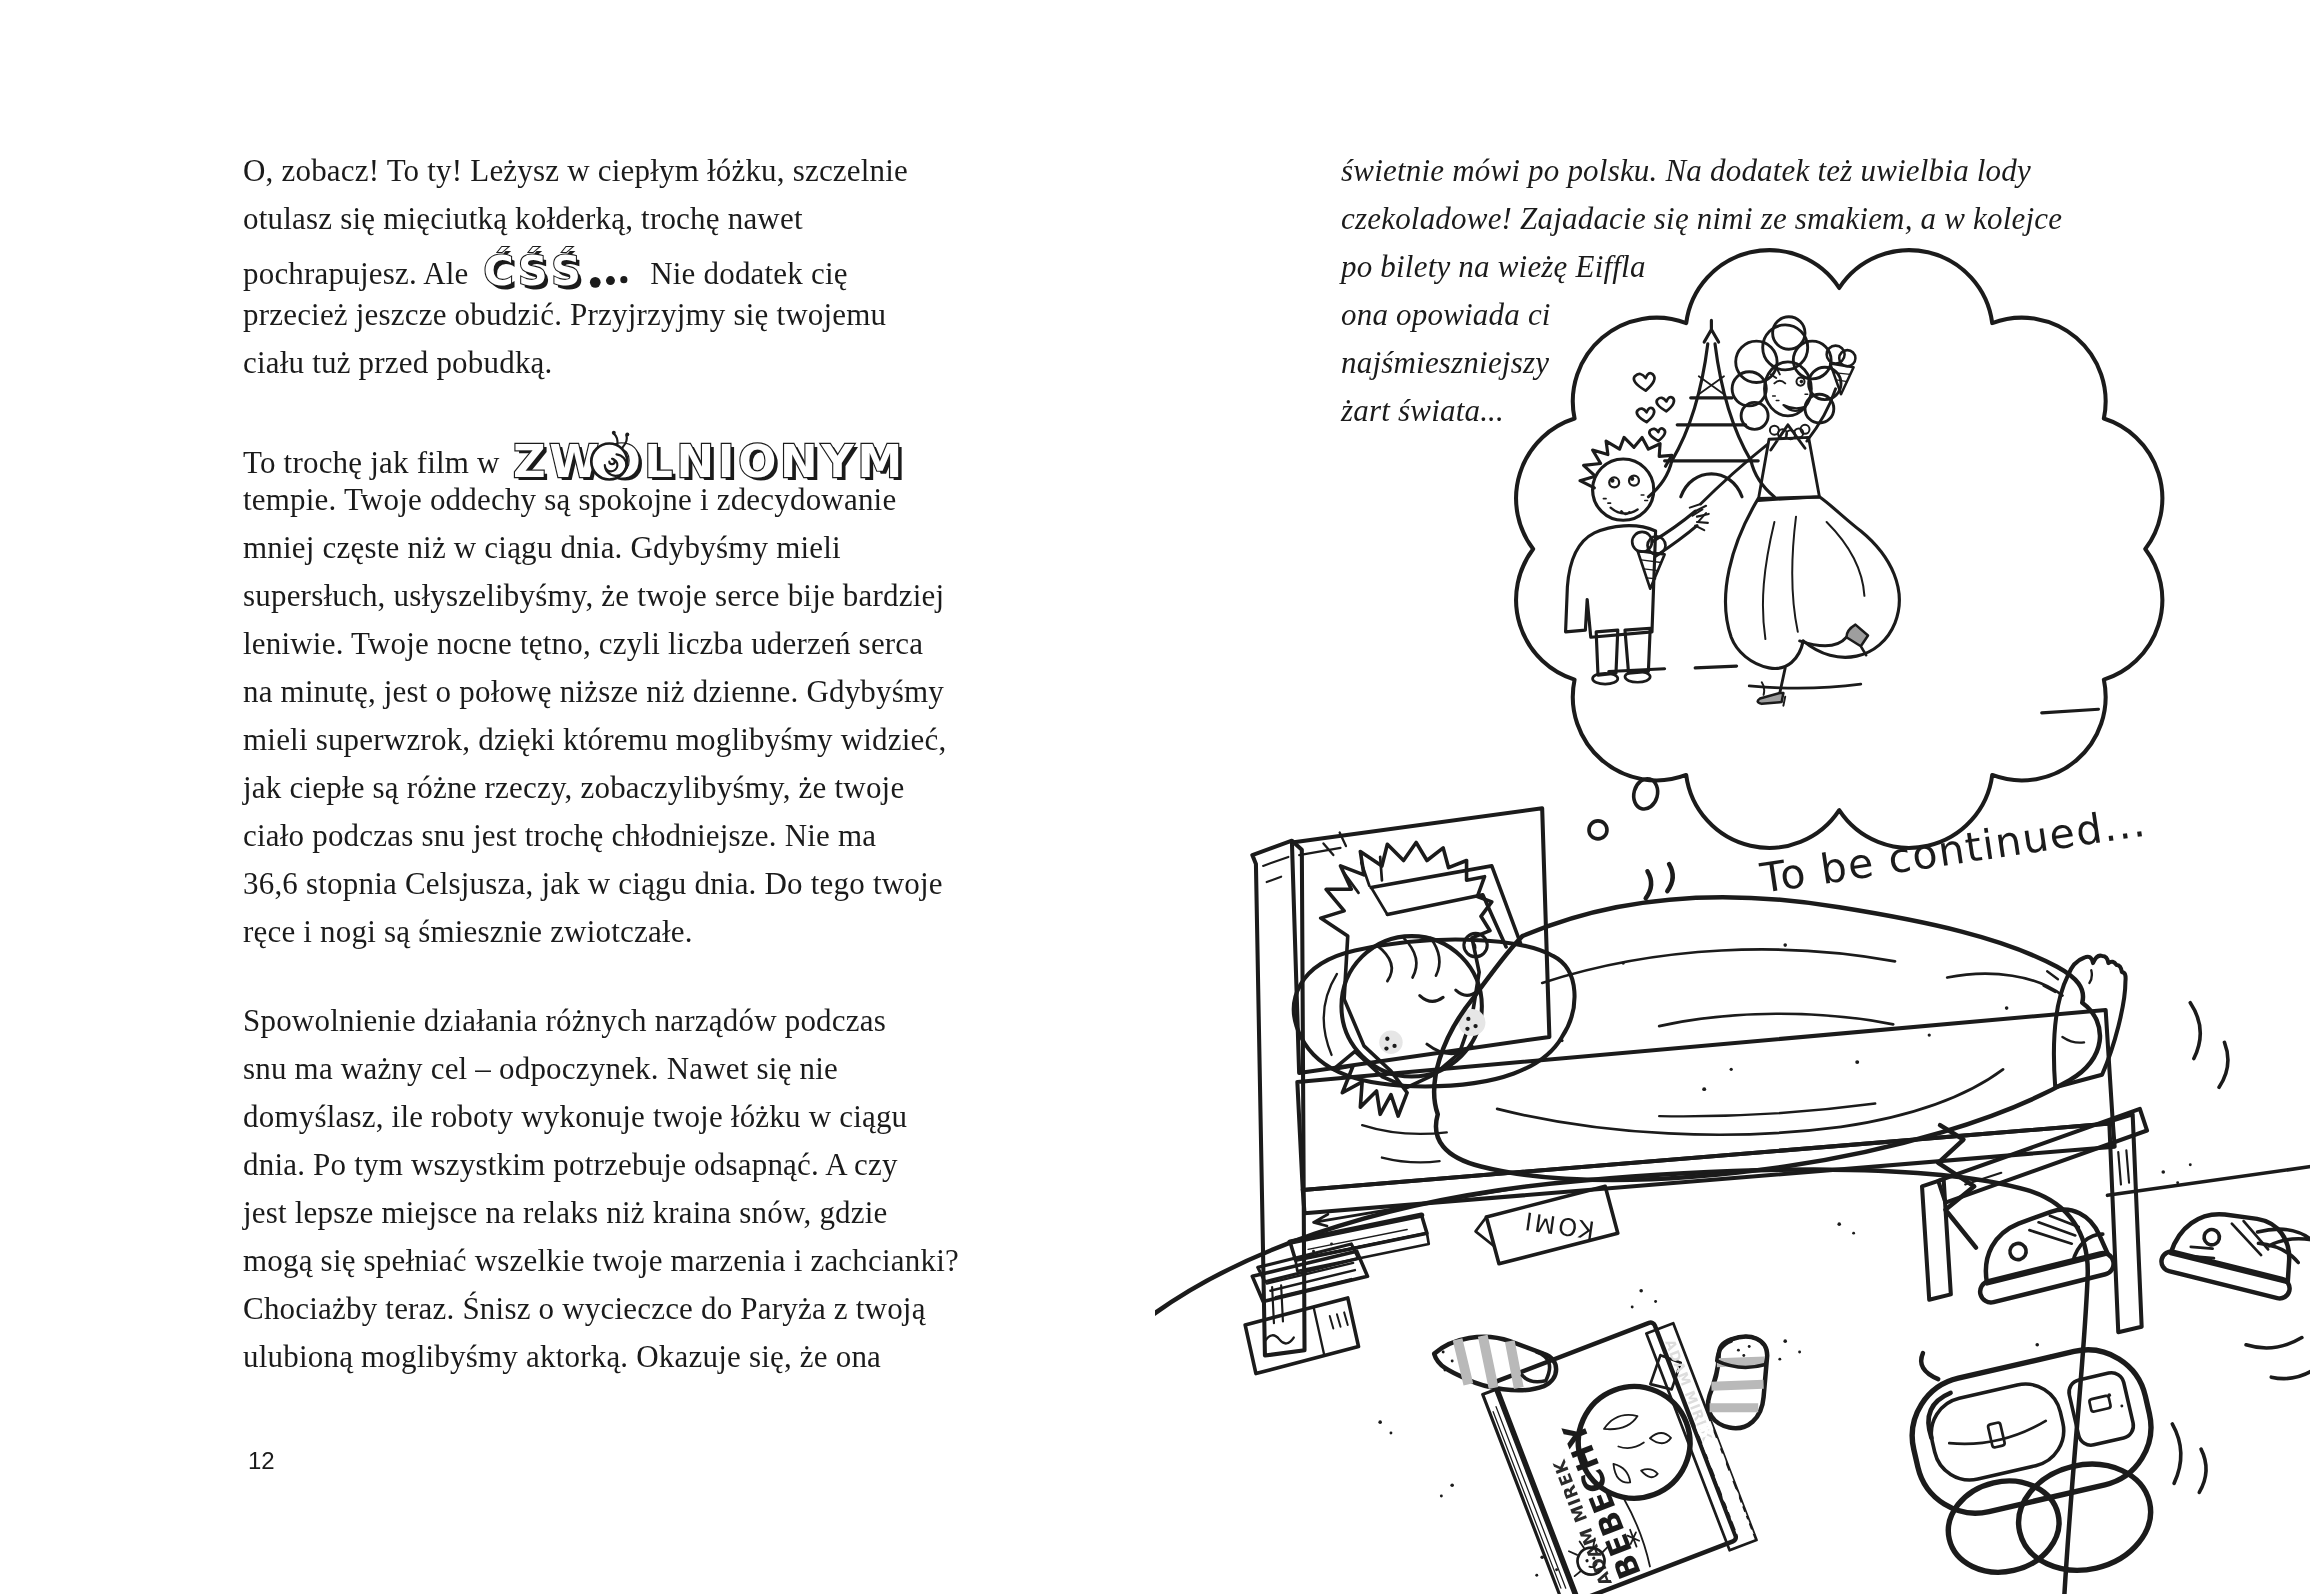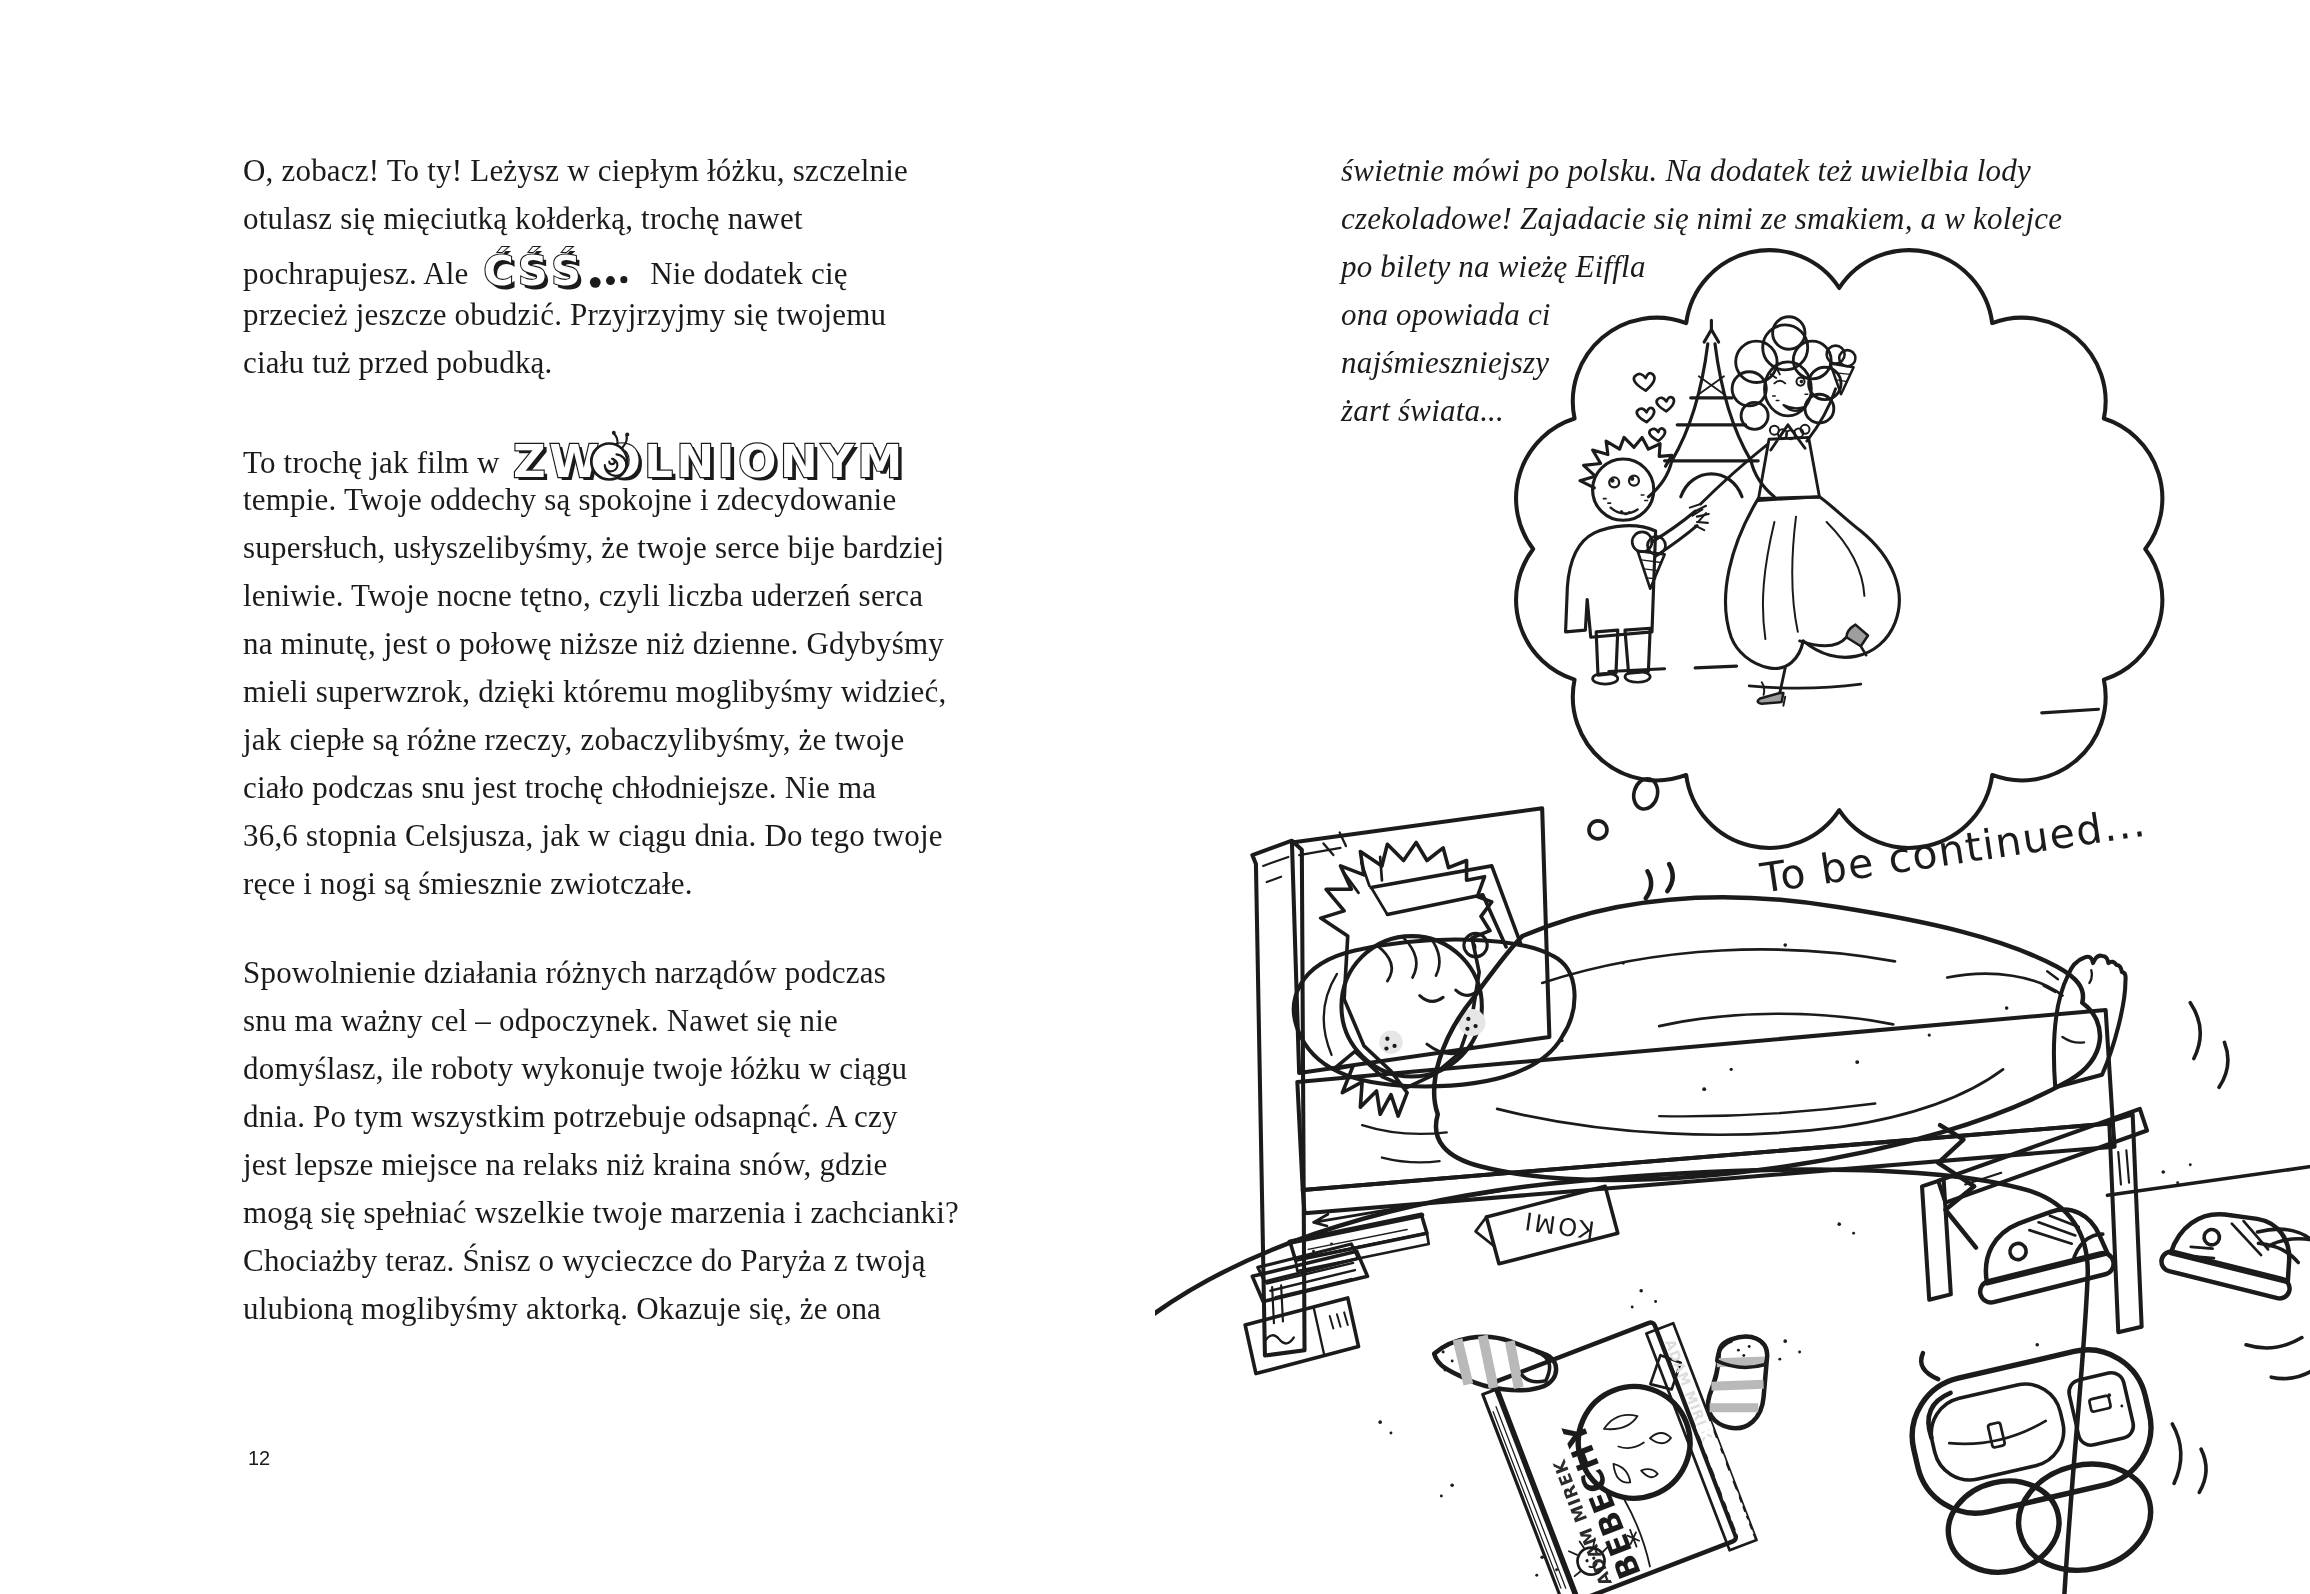--- a/index.html
+++ b/index.html
@@ -5,21 +5,21 @@
   html,body{margin:0;padding:0;background:#ffffff;}
   body{width:2311px;height:1595px;position:relative;overflow:hidden;
        font-family:"Liberation Serif","DejaVu Serif",serif;color:#1b1b1b;}
   .abs{position:absolute;}
   .textcol{position:absolute;}
   .para{margin:0 0 41px 0;}
   .ln{height:48px;line-height:48px;font-size:31px;white-space:nowrap;letter-spacing:0.2px;}
   .bubbleword{display:inline-block;vertical-align:-18px;margin:0 5.4px;}
   .bw-shadow{font-family:"DejaVu Sans",sans-serif;font-weight:bold;}
   .bw-main{font-family:"DejaVu Sans",sans-serif;font-weight:bold;fill:#ffffff;stroke:#1b1b1b;paint-order:stroke fill;}
-  #pageno{position:absolute;left:248px;top:1447px;font-family:"Liberation Sans","DejaVu Sans",sans-serif;font-size:20px;}
+  #pageno{position:absolute;left:248px;top:1447px;font-family:"Liberation Sans","DejaVu Sans",sans-serif;font-size:24px;}
   #continued{position:absolute;left:1761px;top:855px;font-family:"DejaVu Sans",sans-serif;
              font-size:41px;letter-spacing:1.4px;transform:rotate(-8.5deg);transform-origin:left center;white-space:nowrap;}
   #illu{position:absolute;left:1155px;top:225px;width:1156px;height:1370px;}
   svg text{font-family:"DejaVu Sans",sans-serif;}
   .ink{stroke:#1b1b1b;fill:none;stroke-linecap:round;stroke-linejoin:round;}
 </style>
 </head>
 <body>
 
 <div class="abs" style="left:0;top:0;width:1155px;height:1198px;">
@@ -51,20 +51,21 @@
           <g>
             <circle cx="107" cy="37" r="20" fill="#ffffff" stroke="#1b1b1b" stroke-width="3"></circle>
             <path class="ink" stroke-width="2.4" d="M107,37 a3,3 0 1 0 3,-3 a7,7 0 1 1 -8,7 a12,12 0 1 0 13,-12"></path>
             <path class="ink" stroke-width="2.4" d="M116,19 q1,-9 -4,-13 M122,21 q6,-7 4,-13"></path>
             <circle cx="112" cy="5" r="2.2" fill="#1b1b1b"></circle>
               <circle cx="127" cy="7" r="2.2" fill="#1b1b1b"></circle>
           </g>
         </svg>
       </div>
       <div class="ln">tempie. Twoje oddechy są spokojne i zdecydowanie</div>
+      <div class="ln">mniej częste niż w ciągu dnia. Gdybyśmy mieli</div>
       <div class="ln">supersłuch, usłyszelibyśmy, że twoje serce bije bardziej</div>
       <div class="ln">leniwie. Twoje nocne tętno, czyli liczba uderzeń serca</div>
       <div class="ln">na minutę, jest o połowę niższe niż dzienne. Gdybyśmy</div>
       <div class="ln">mieli superwzrok, dzięki któremu moglibyśmy widzieć,</div>
       <div class="ln">jak ciepłe są różne rzeczy, zobaczylibyśmy, że twoje</div>
       <div class="ln">ciało podczas snu jest trochę chłodniejsze. Nie ma</div>
       <div class="ln">36,6 stopnia Celsjusza, jak w ciągu dnia. Do tego twoje</div>
       <div class="ln">ręce i nogi są śmiesznie zwiotczałe.</div>
     </div>
 

